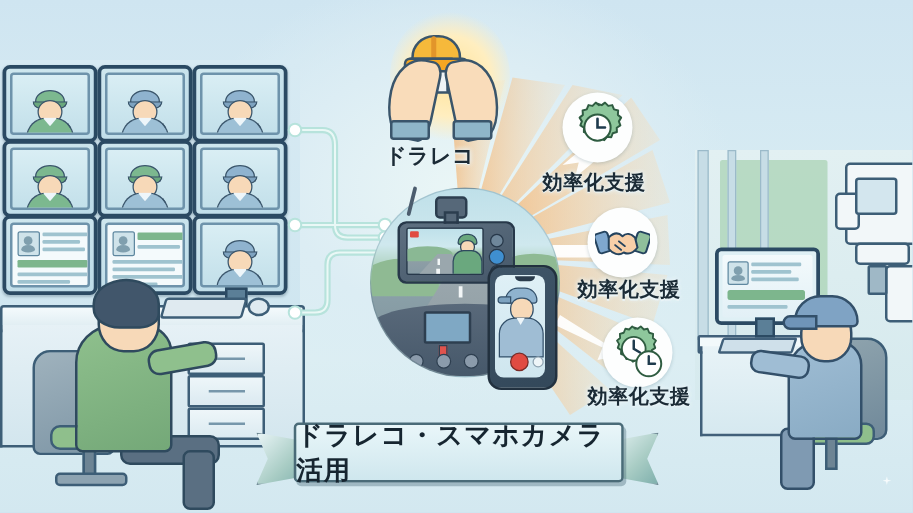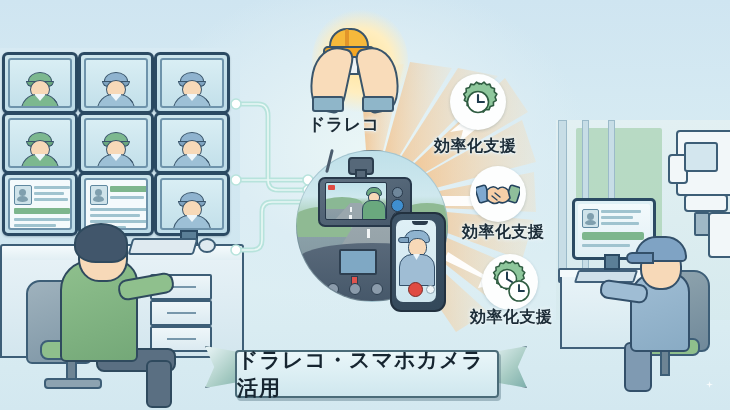--- a/index.html
+++ b/index.html
@@ -158,21 +158,21 @@
      border-radius:22px 22px 5px 5px;}
   .rBrim{position:absolute;left:70px;top:132px;width:24px;height:8px;background:#6f94b8;border:2px solid #33506a;border-radius:6px 0 0 6px;}
   .rArm{position:absolute;left:44px;top:162px;width:44px;height:15px;background:#9fbdd4;border:2px solid #33506a;border-radius:8px;transform:rotate(8deg);}
   .rLeg{position:absolute;left:68px;top:222px;width:24px;height:46px;background:#7f9ab2;border:2px solid #33506a;border-radius:6px;}
   .truckR{position:absolute;background:#f2f7f9;border:2px solid #3d5e77;border-radius:4px;}
 
   
   #banner{left:205px;top:338px;width:320px;height:58px;}
   .ribTail{position:absolute;width:40px;height:40px;
      background:linear-gradient(135deg,#e8f4f6,#a8ccc4 60%,#7fb0ad);border:1.5px solid #58747f;}
-  .ribBox{position:absolute;left:30px;top:12px;width:260px;height:44px;
+  .ribBox{position:absolute;left:30px;top:0;width:260px;height:44px;
      background:linear-gradient(180deg,#e9f6f9,#cfe7ee);border:2px solid #4a6b78;border-radius:4px;
      box-shadow:2px 3px 0 rgba(60,95,110,.35);display:flex;align-items:center;justify-content:center;}
   .ribText{color:#162530;font-weight:bold;font-size:21px;letter-spacing:1px;
      font-family:"DejaVu Sans","Liberation Sans",sans-serif;}
   .sparkle{position:absolute;left:706px;top:381px;width:7px;height:7px;background:#ffffff;opacity:.8;
      clip-path:polygon(50% 0,60% 40%,100% 50%,60% 60%,50% 100%,40% 60%,0 50%,40% 40%);}
 </style>
 </head>
 <body>
 

